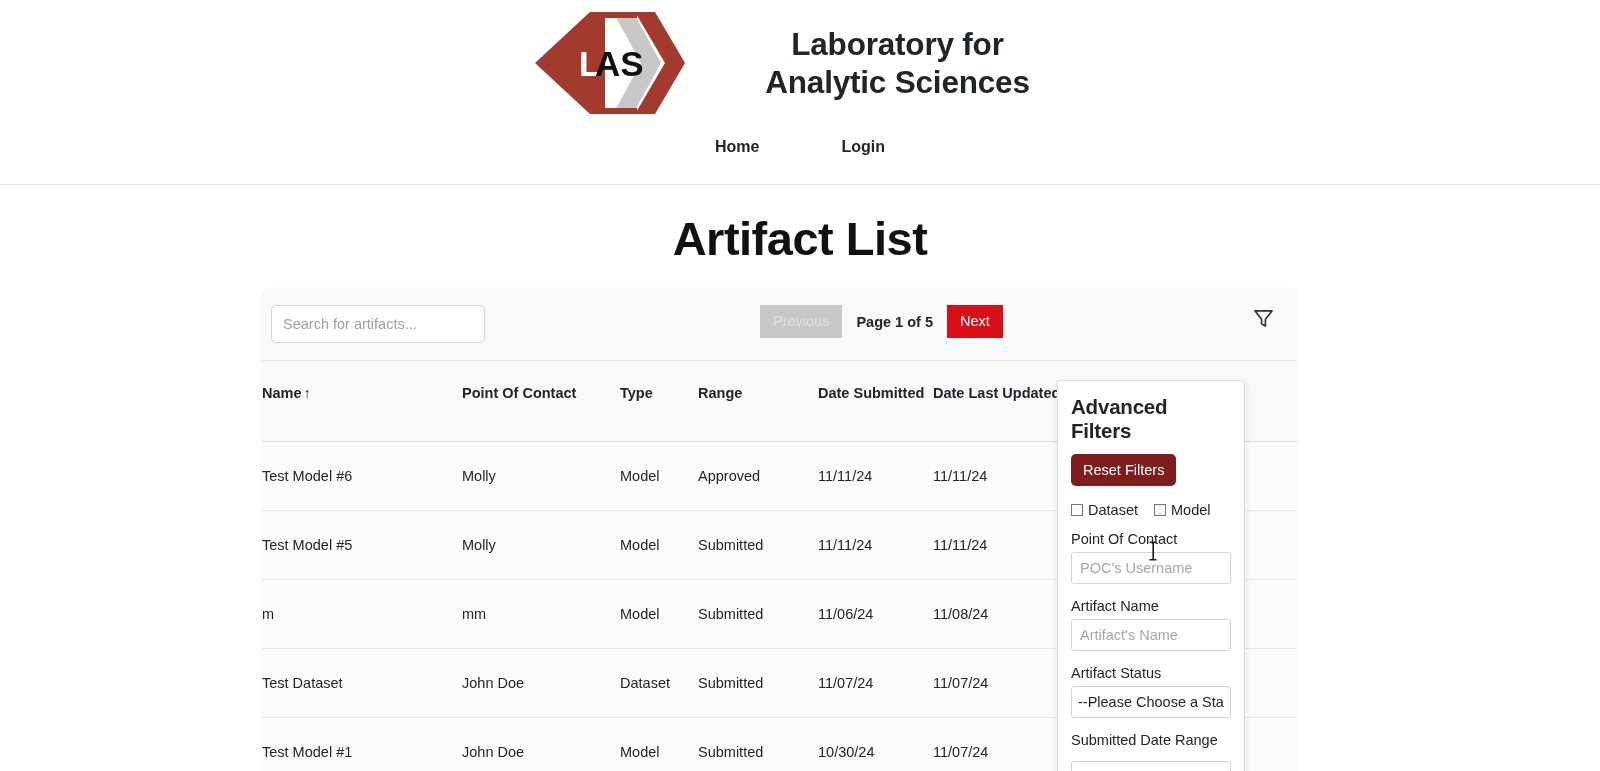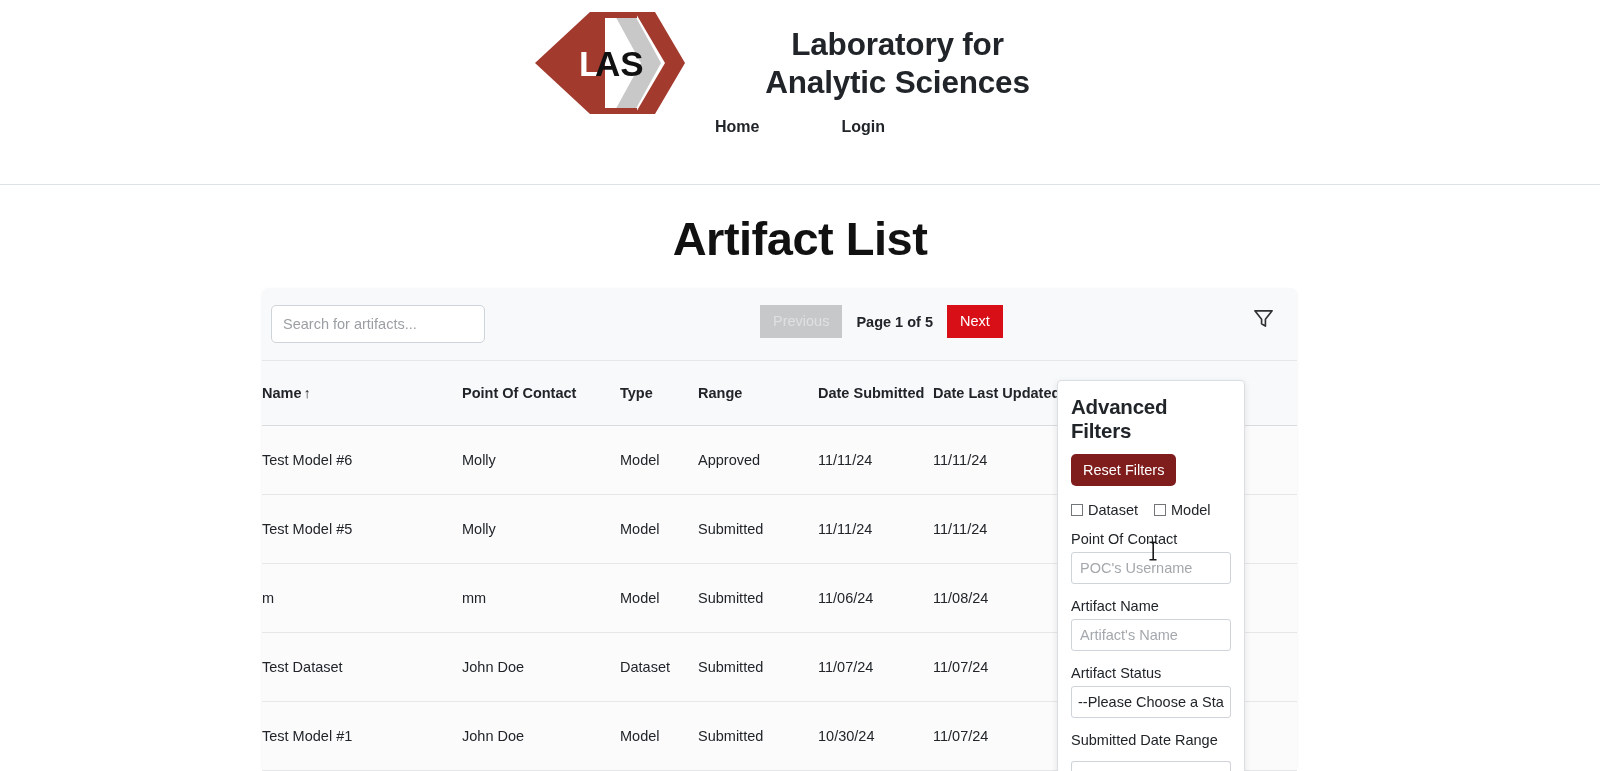--- a/index.html
+++ b/index.html
@@ -46,20 +46,21 @@
     color: #212529;
     letter-spacing: -0.2px;
     max-width: 340px;
   }
 
   .main-nav {
     display: flex;
     justify-content: center;
     align-items: center;
     gap: 82px;
+    margin-top: 20px;
   }
 
   .nav-link {
     font-size: 16px;
     font-weight: bold;
     color: #212529;
     text-decoration: none;
     cursor: pointer;
   }
 
@@ -167,21 +168,21 @@
     border-collapse: collapse;
     table-layout: fixed;
     font-size: 14.5px;
   }
 
   table.artifact-table th {
     text-align: left;
     font-weight: bold;
     font-size: 14.5px;
     color: #212529;
-    padding: 24px 8px 24px 0;
+    padding: 24px 8px 40px 0;
     vertical-align: middle;
     border-top: 1px solid #e6e7e9;
     border-bottom: 1px solid #d9dbdd;
     background: #f8f9fa;
     cursor: pointer;
   }
 
   table.artifact-table td {
     padding: 26px 8px 26px 0;
     border-bottom: 1px solid #e6e7e9;

